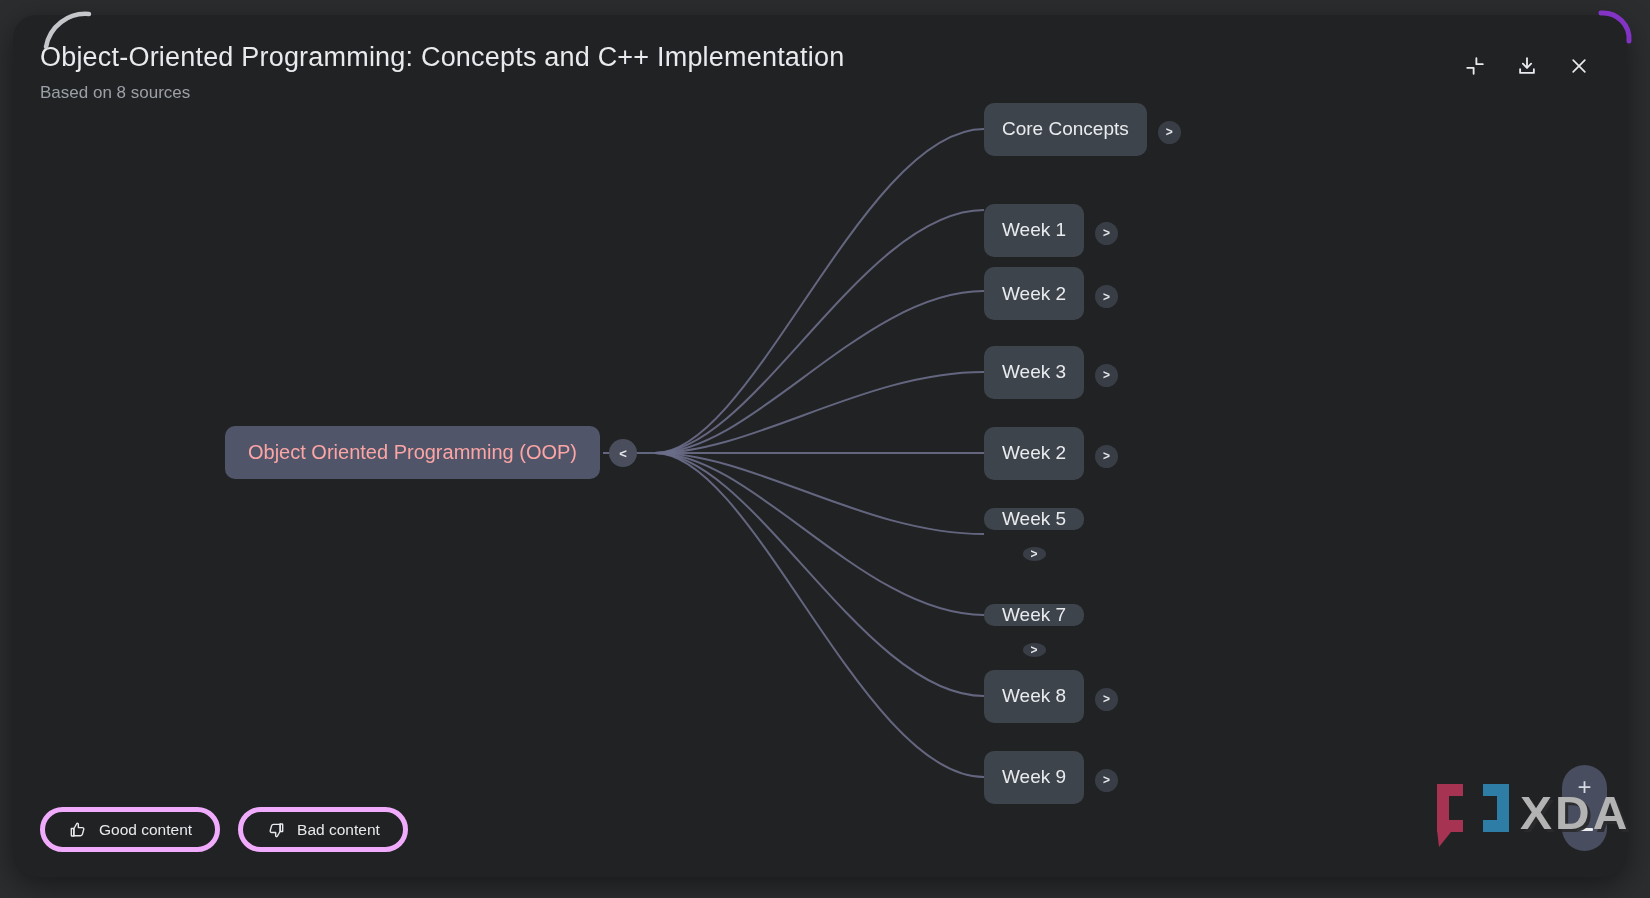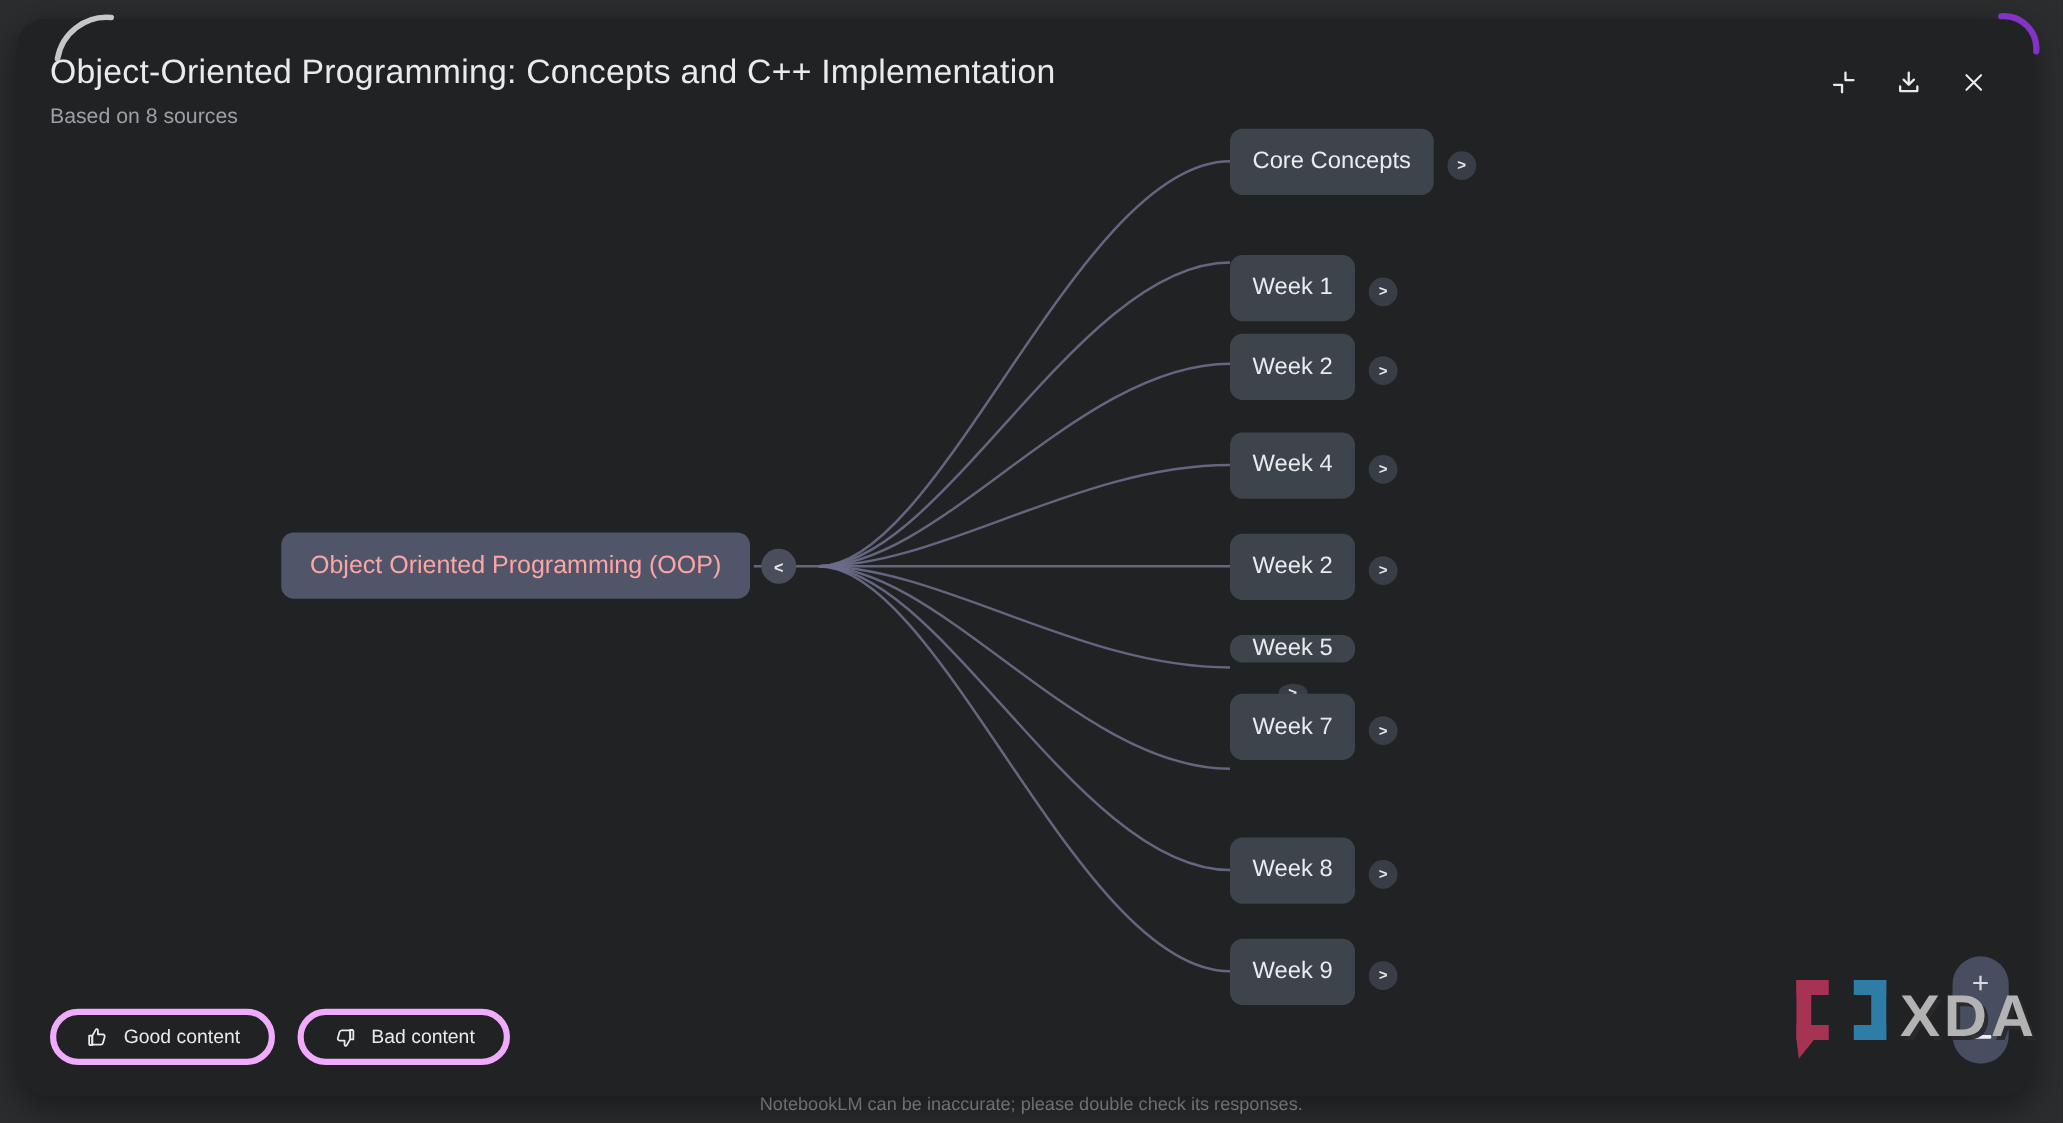--- a/index.html
+++ b/index.html
@@ -57,21 +57,20 @@
 
   
   .overlay-svg{position:absolute;inset:0;width:1650px;height:898px;pointer-events:none;z-index:60;}
   .footer-text{position:absolute;left:0;right:0;top:876px;text-align:center;font-size:14.5px;color:#8f9398;}
 </style>
 </head>
 <body>
 
 <div class="stage">
 
-  <div class="footer-text">NotebookLM can be inaccurate; please double check its responses.</div>
 
   <div class="modal">
 
     <div class="hdr-title">Object-Oriented Programming: Concepts and C++ Implementation</div>
     <div class="hdr-sub">Based on 8 sources</div>
 
     <div class="hdr-actions">
       <button class="icon-btn" title="Collapse">
         <span style="display:flex;">
           <svg width="22" height="22" viewBox="0 0 24 24">
@@ -132,37 +131,37 @@
             <button class="chev">&gt;</button>
           </div>
           <div class="child-row" style="left: 971px; top: 252px;">
             <div class="child-node">
               <span>Week 2</span>
             </div>
             <button class="chev">&gt;</button>
           </div>
           <div class="child-row" style="left: 971px; top: 330.5px;">
             <div class="child-node">
-              <span>Week 4</span>
+              <span>Week 3</span>
             </div>
             <button class="chev">&gt;</button>
           </div>
           <div class="child-row" style="left: 971px; top: 411.5px;">
             <div class="child-node">
               <span>Week 2</span>
             </div>
             <button class="chev">&gt;</button>
           </div>
           <div class="child-row" style="left: 971px; top: 492.5px; flex-direction: column;">
             <div class="child-node">
               <span>Week 5</span>
             </div>
             <button class="chev">&gt;</button>
           </div>
-          <div class="child-row" style="left: 971px; top: 540px;">
+          <div class="child-row" style="left: 971px; top: 589px; flex-direction: column;">
             <div class="child-node">
               <span>Week 7</span>
             </div>
             <button class="chev">&gt;</button>
           </div>
           <div class="child-row" style="left: 971px; top: 654.5px;">
             <div class="child-node">
               <span>Week 8</span>
             </div>
             <button class="chev">&gt;</button>

